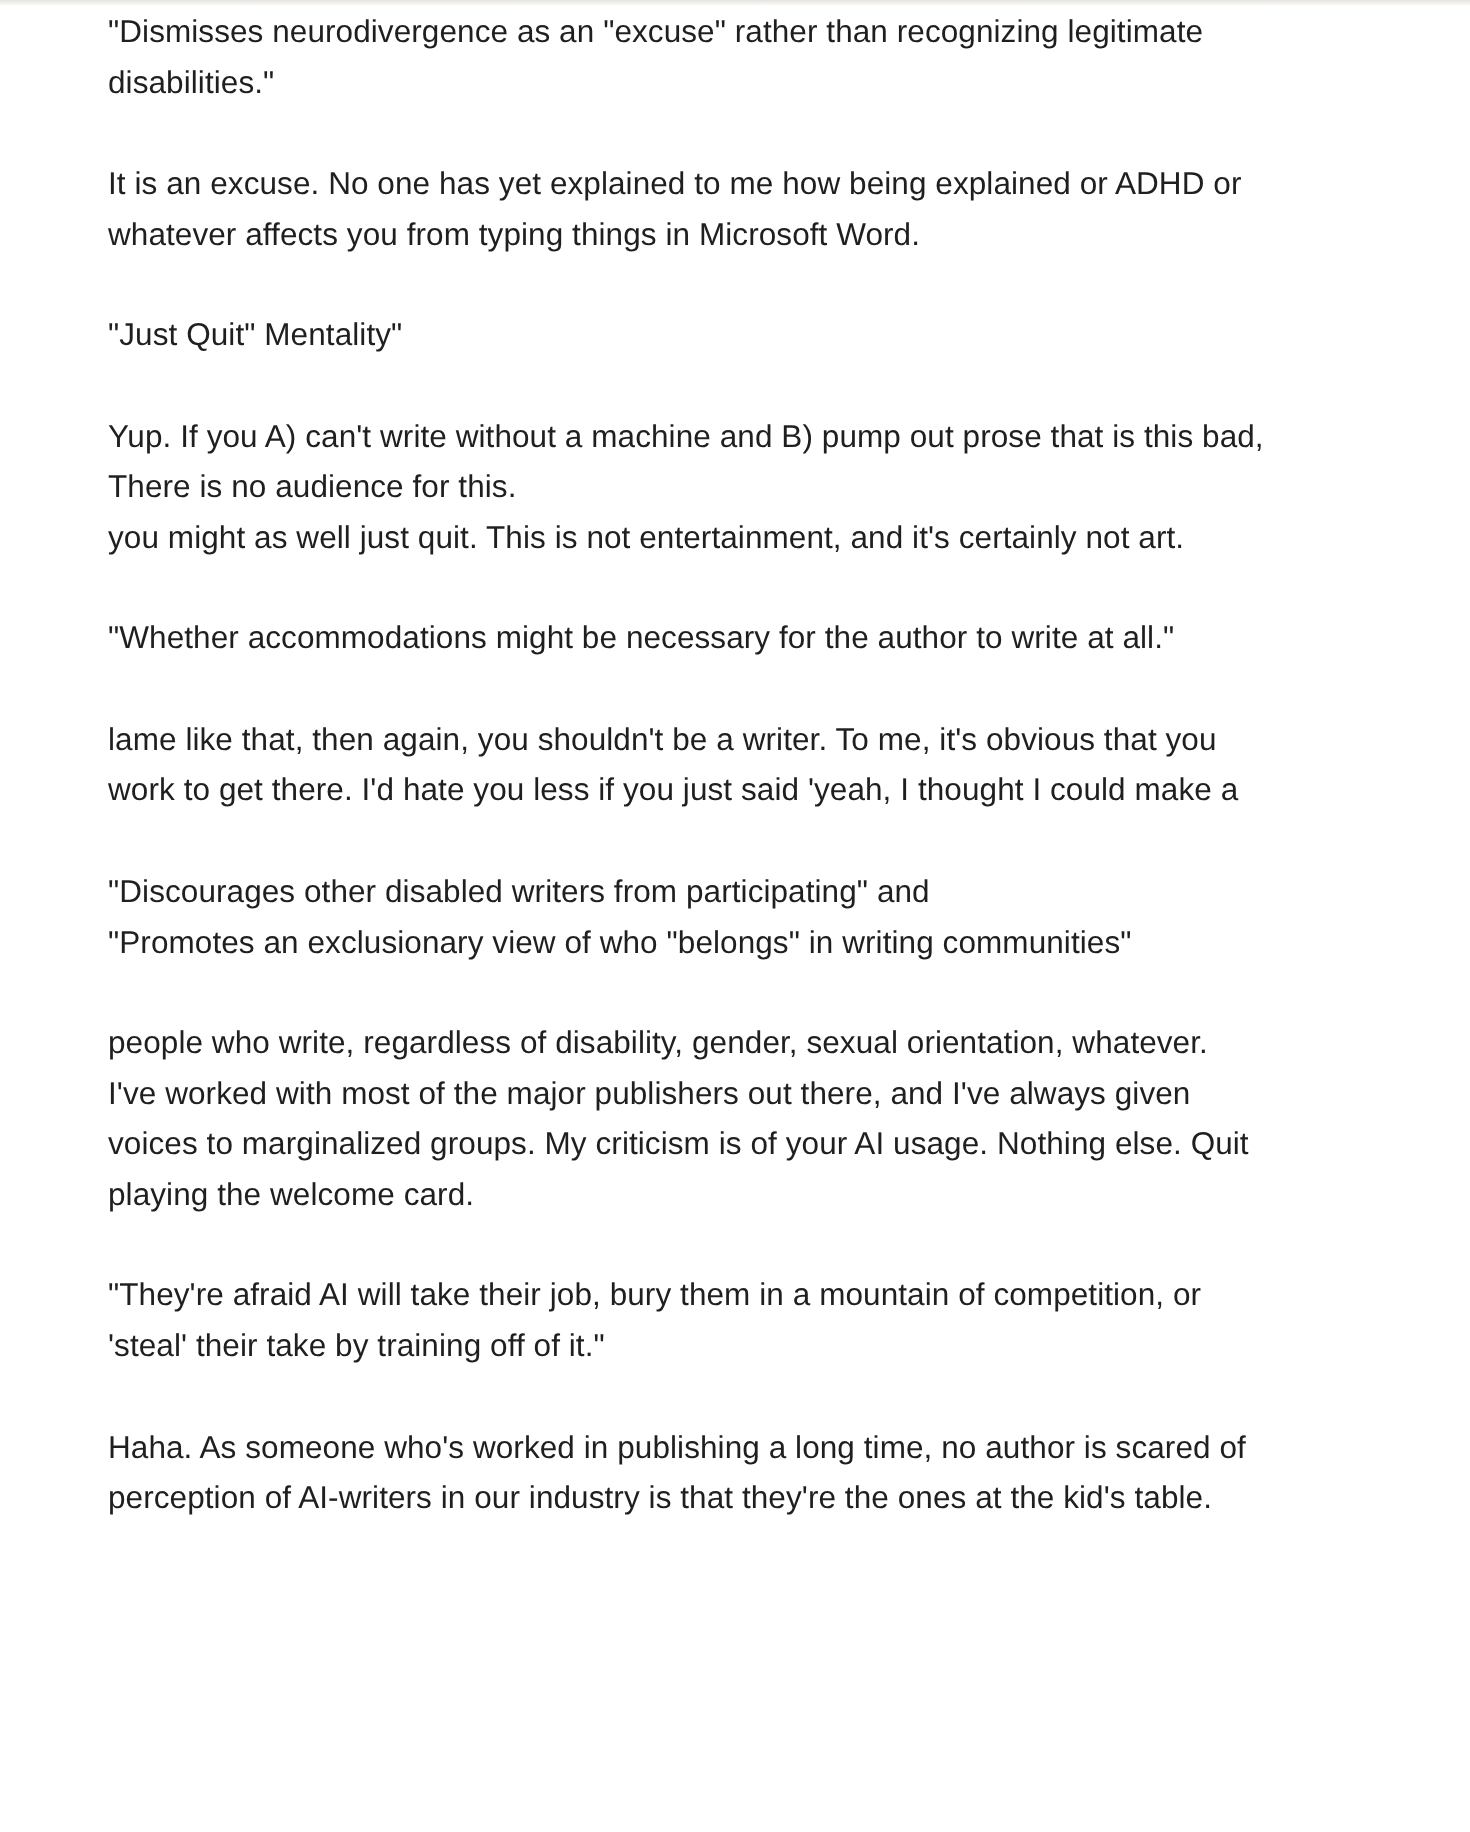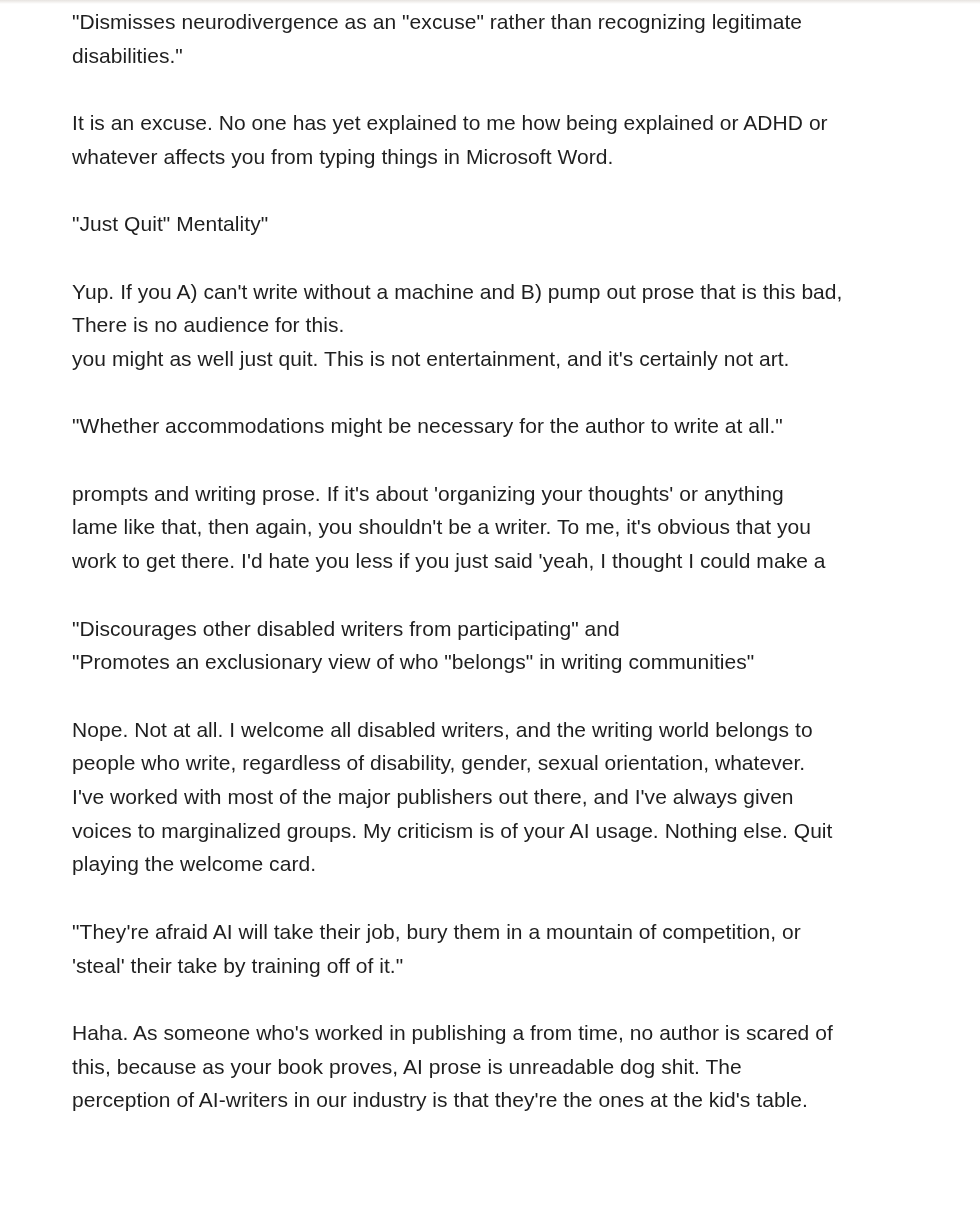--- a/index.html
+++ b/index.html
@@ -62,37 +62,34 @@
   </p>
   <p class="para">
     <span class="line">Yup. If you A) can't write without a machine and B) pump out prose that is this bad,</span>
     <span class="line">There is no audience for this.</span>
     <span class="line">you might as well just quit. This is not entertainment, and it's certainly not art.</span>
   </p>
   <p class="para">
     <span class="line">"Whether accommodations might be necessary for the author to write at all."</span>
   </p>
   <p class="para">
-    <span class="line">prompts and writing prose. If it's about 'organizing your thoughts' or anything</span>
     <span class="line">lame like that, then again, you shouldn't be a writer. To me, it's obvious that you</span>
     <span class="line">work to get there. I'd hate you less if you just said 'yeah, I thought I could make a</span>
   </p>
   <p class="para">
     <span class="line">"Discourages other disabled writers from participating" and</span>
     <span class="line">"Promotes an exclusionary view of who "belongs" in writing communities"</span>
   </p>
   <p class="para">
-    <span class="line">Nope. Not at all. I welcome all disabled writers, and the writing world belongs to</span>
     <span class="line">people who write, regardless of disability, gender, sexual orientation, whatever.</span>
     <span class="line">I've worked with most of the major publishers out there, and I've always given</span>
     <span class="line">voices to marginalized groups. My criticism is of your AI usage. Nothing else. Quit</span>
     <span class="line">playing the welcome card.</span>
   </p>
   <p class="para">
     <span class="line">"They're afraid AI will take their job, bury them in a mountain of competition, or</span>
     <span class="line">'steal' their take by training off of it."</span>
   </p>
   <p class="para tight">
-    <span class="line">Haha. As someone who's worked in publishing a from time, no author is scared of</span>
-    <span class="line">this, because as your book proves, AI prose is unreadable dog shit. The</span>
+    <span class="line">Haha. As someone who's worked in publishing a long time, no author is scared of</span>
     <span class="line">perception of AI-writers in our industry is that they're the ones at the kid's table.</span>
   </p>
 </div>
 
 </body></html>

